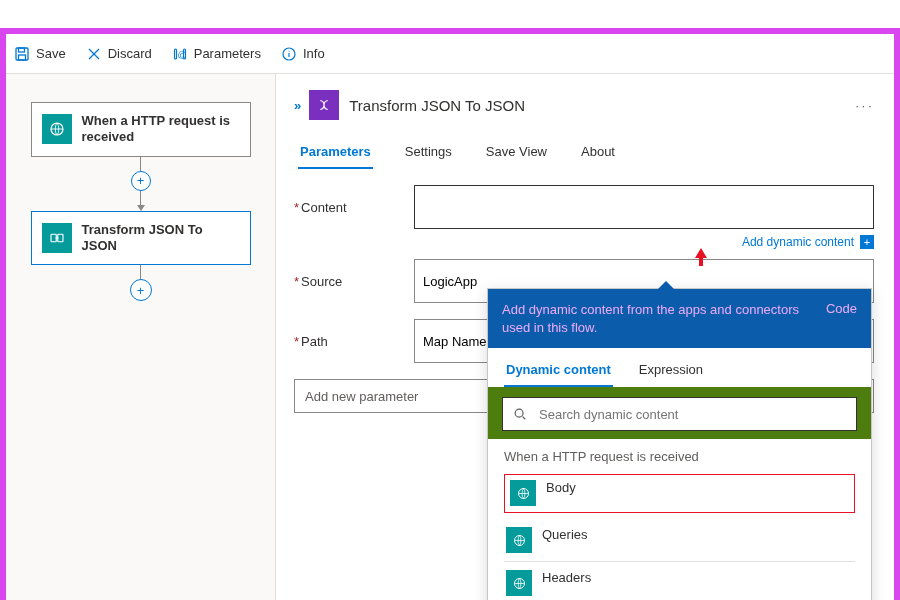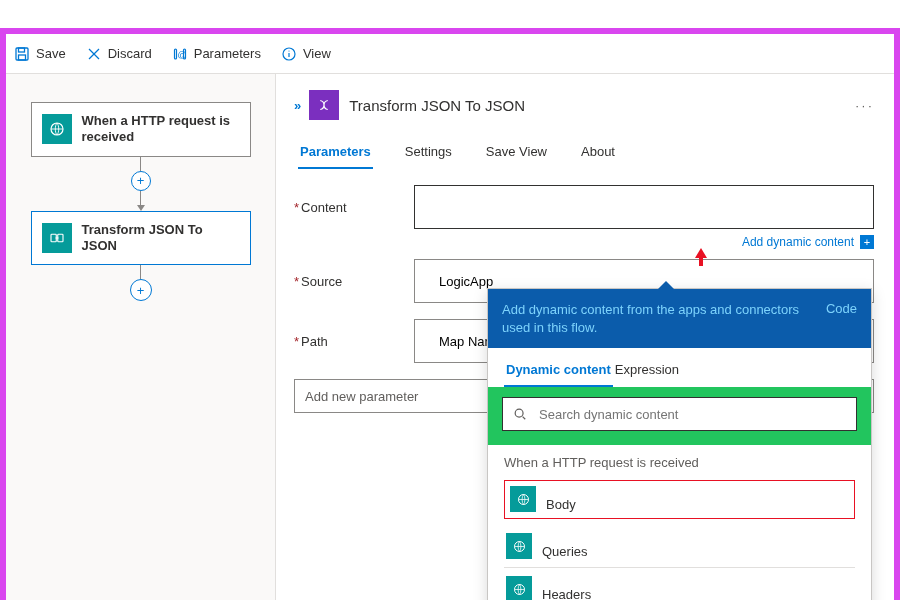--- a/index.html
+++ b/index.html
@@ -34,42 +34,42 @@
   .panel-title { font-size:15px; }
   .panel-menu { margin-left:auto; color:#605e5c; cursor:pointer; letter-spacing:2px; }
   .tabs { display:flex; gap:30px; margin:18px 0 0 0; padding-left:4px; border-bottom:none; }
   .tab { padding:6px 2px 8px 2px; cursor:pointer; color:#323130; }
   .tab.active { color:#0078d4; border-bottom:2px solid #0078d4; font-weight:600; }
   .form { margin-top:16px; }
   .row { display:flex; align-items:center; margin-bottom:16px; }
   .flabel { width:120px; font-size:13px; }
   .req { color:#a4262c; margin-right:2px; }
   .field { flex:1; }
-  .tinput { width:100%; height:44px; border:1px solid #8a8886; padding:4px 24px; font:inherit; }
+  .tinput { width:100%; height:44px; border:1px solid #8a8886; padding:4px 8px; font:inherit; }
   .tinput.focus { border:1.5px solid #323130; outline:none; }
   .addlink-row { display:flex; justify-content:flex-end; align-items:center; gap:6px; font-size:12px; color:#0078d4; margin-top:-10px; margin-bottom:10px; }
   .addlink-row .plusbox { width:14px; height:14px; background:#0078d4; color:#fff; display:flex; align-items:center; justify-content:center; font-size:11px; }
   .anp { width:100%; height:34px; border:1px solid #8a8886; padding:0 10px; font:inherit; background:#fff; cursor:pointer; text-align:left; color:#605e5c; }
   .arrow-anno { position:absolute; left:418px; top:174px; color:#e81123; pointer-events:none; }
   .arrow-anno svg { width:14px; height:18px; }
   
   .popup { position:absolute; right:22px; top:214px; width:385px; border:1px solid #c8c6c4; background:#fff; box-shadow:0 4px 14px rgba(0,0,0,.15); }
-  .popup-hdr { background:#0b5cab; color:#7dd3fc; padding:12px 14px; display:flex; }
+  .popup-hdr { background:#0b5cab; color:#f0abfc; padding:12px 14px; display:flex; }
   .popup-hdr .txt { flex:1; font-size:13px; line-height:1.35; }
   .popup-hdr .hide { cursor:pointer; }
-  .popup-tabs { display:flex; padding:10px 16px 0 16px; }
+  .popup-tabs { display:flex; gap:24px; padding:10px 16px 0 16px; }
   .ptab { padding:4px 2px 8px 2px; cursor:pointer; }
   .ptab.active { color:#0078d4; border-bottom:2px solid #0078d4; font-weight:600; }
-  .popup-search { background:#22c55e; padding:10px 14px 14px 14px; }
+  .popup-search { background:#4d7c0f; padding:10px 14px 8px 14px; }
   .sbox { background:#fff; border:1px solid #323130; height:34px; display:flex; align-items:center; padding:0 10px; gap:10px; }
   .sbox svg { width:14px; height:14px; stroke:#605e5c; }
   .sbox input { border:none; font:inherit; flex:1; outline:none; }
   .popup-group { padding:10px 16px 4px 16px; color:#605e5c; font-size:13px; }
   .popup-list { padding:2px 16px 8px 16px; }
-  .pitem { display:flex; align-items:flex-end; gap:10px; padding:8px 2px; border-bottom:1px solid #e1dfdd; cursor:pointer; }
+  .pitem { display:flex; align-items:flex-start; gap:10px; padding:8px 2px; border-bottom:1px solid #e1dfdd; cursor:pointer; }
   .pitem .pic { width:26px; height:26px; background:#059b9a; display:flex; align-items:center; justify-content:center; }
   .pitem .pic svg { width:15px; height:15px; fill:#fff; }
   .pitem.highlight { outline:1.5px solid #e81123; outline-offset:-1px; padding:6px 6px; margin:4px 0 6px 0; }
   .popup-arrow { position:absolute; top:-8px; left:170px; width:0; height:0; border-left:8px solid transparent; border-right:8px solid transparent; border-bottom:8px solid #0b5cab; }
 </style>
 </head>
 <body>
 
 <div class="root">
 
@@ -104,21 +104,21 @@
       <span class="lbl">Parameters</span>
     </div>
     <div class="tbtn">
       <span class="ic">
         <svg viewBox="0 0 16 16" fill="none" stroke="#0078d4" stroke-width="1.2">
             <circle cx="8" cy="8" r="6"></circle>
             <line x1="8" y1="7" x2="8" y2="11"></line>
             <circle cx="8" cy="5" r="0.6" fill="#0078d4" stroke="none"></circle>
           </svg>
       </span>
-      <span class="lbl">View</span>
+      <span class="lbl">Info</span>
     </div>
   </div>
 
   <div class="split">
 
     <div class="canvas">
       <div style="display:flex; flex-direction:column; align-items:center;">
         <div class="node">
           <div class="node-ic">
             <svg viewBox="0 0 24 24">

